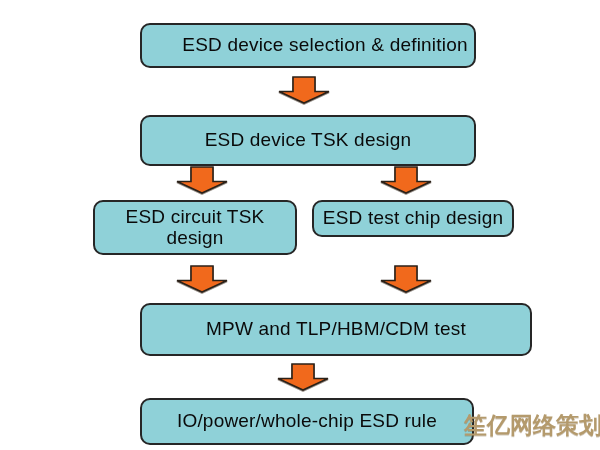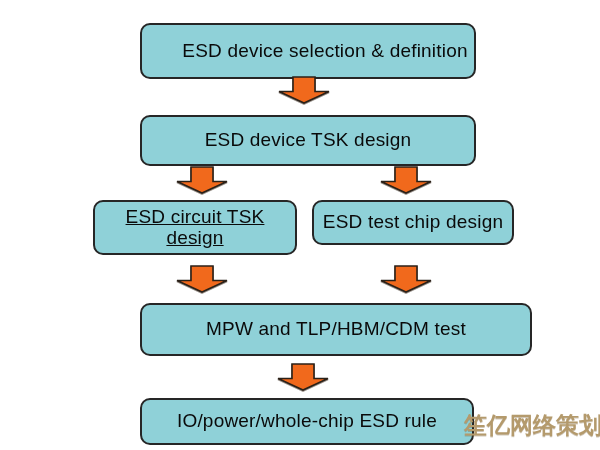--- a/index.html
+++ b/index.html
@@ -56,21 +56,21 @@
     white-space: nowrap;
     color: var(--watermark, #b49a6c);
     text-shadow: 0 1px 0 rgba(120, 95, 55, 0.35);
   }
 </style>
 </head>
 <body>
 
 <div class="canvas">
 
-  <div class="node" style="left:140px; top:23px; width:336px; height:56px;padding-left:34px;">
+  <div class="node" style="left:140px; top:23px; width:336px; height:45px;padding-left:34px;">
     <span>ESD device selection &amp; definition</span>
   </div>
 
   <div class="arrow" style="left:278px; top:76px;">
     <svg viewBox="0 0 52 28" xmlns="http://www.w3.org/2000/svg">
       <polygon points="15,1 37,1 37,15.5 51,15.5 26,27 1,15.5 15,15.5"></polygon>
     </svg>
   </div>
 
   <div class="node" style="left:140px; top:107px; width:336px; height:51px;margin-top:8px;">
@@ -82,25 +82,25 @@
       <polygon points="15,1 37,1 37,15.5 51,15.5 26,27 1,15.5 15,15.5"></polygon>
     </svg>
   </div>
 
   <div class="arrow" style="left:380px; top:166px;">
     <svg viewBox="0 0 52 28" xmlns="http://www.w3.org/2000/svg">
       <polygon points="15,1 37,1 37,15.5 51,15.5 26,27 1,15.5 15,15.5"></polygon>
     </svg>
   </div>
 
-  <div class="node" style="left:93px; top:200px; width:204px; height:55px;text-decoration:underline;">
+  <div class="node" style="left:93px; top:200px; width:204px; height:55px;">
     <span>ESD circuit TSK design</span>
   </div>
 
-  <div class="node" style="left:312px; top:200px; width:202px; height:45px;">
+  <div class="node" style="left:312px; top:200px; width:202px; height:37px;">
     <span>ESD test chip design</span>
   </div>
 
   <div class="arrow" style="left:176px; top:265px;">
     <svg viewBox="0 0 52 28" xmlns="http://www.w3.org/2000/svg">
       <polygon points="15,1 37,1 37,15.5 51,15.5 26,27 1,15.5 15,15.5"></polygon>
     </svg>
   </div>
 
   <div class="arrow" style="left:380px; top:265px;">

